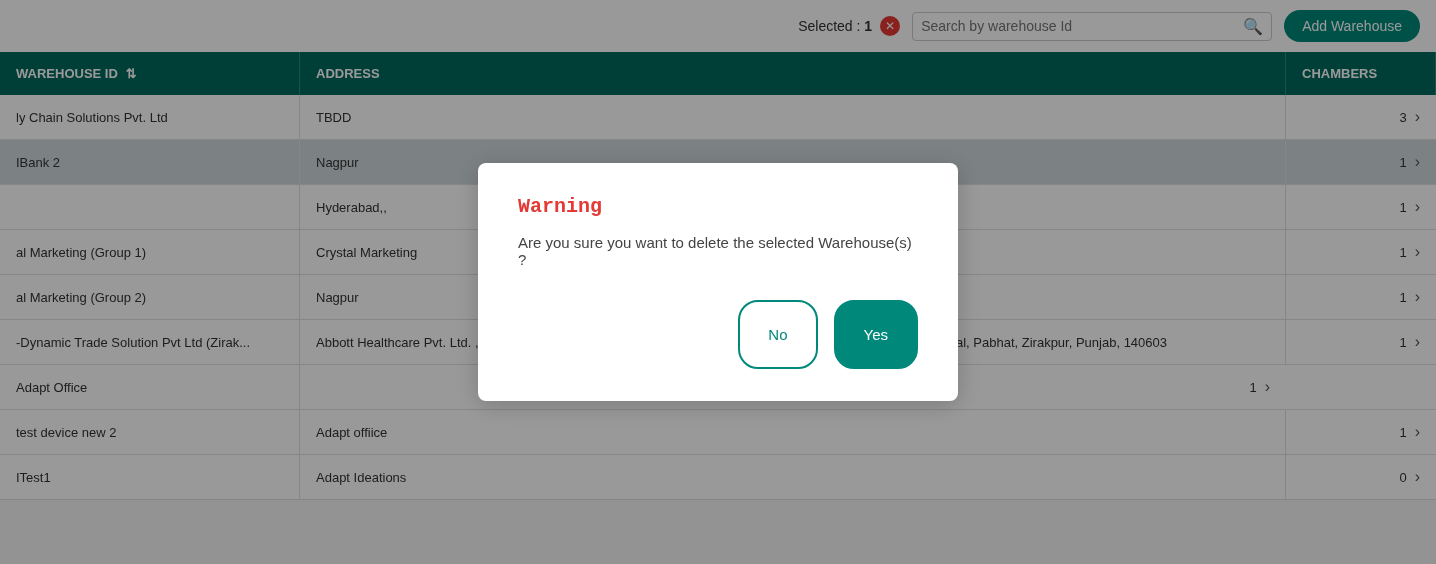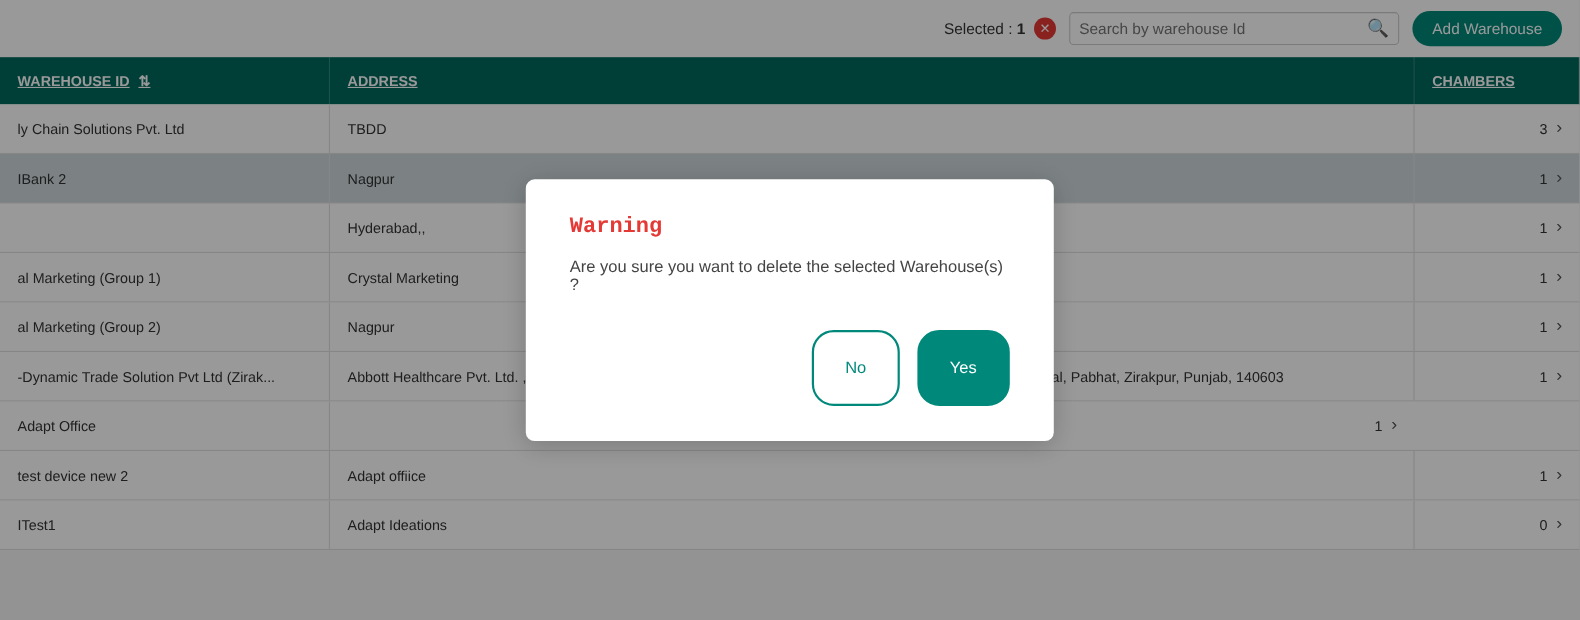--- a/index.html
+++ b/index.html
@@ -36,21 +36,21 @@
       cursor: pointer;
     }
 
     .search-box {
       display: flex;
       align-items: center;
       border: 1px solid #ccc;
       border-radius: 4px;
       padding: 4px 8px;
       gap: 6px;
-      width: 300px;
+      width: 360px;
       background: #fff;
     }
 
     .search-box input {
       border: none;
       outline: none;
       font-size: 14px;
       width: 100%;
       color: #999;
     }
@@ -68,21 +68,20 @@
       white-space: nowrap;
     }
 
     .table-header {
       display: grid;
       grid-template-columns: 300px 1fr 150px;
       background: #00695c;
       color: white;
       font-weight: bold;
       font-size: 13px;
-      text-decoration: underline;
     }
 
     .table-header .col {
       padding: 14px 16px;
       border-right: 1px solid rgba(255,255,255,0.2);
       display: flex;
       align-items: center;
       gap: 8px;
     }
 

